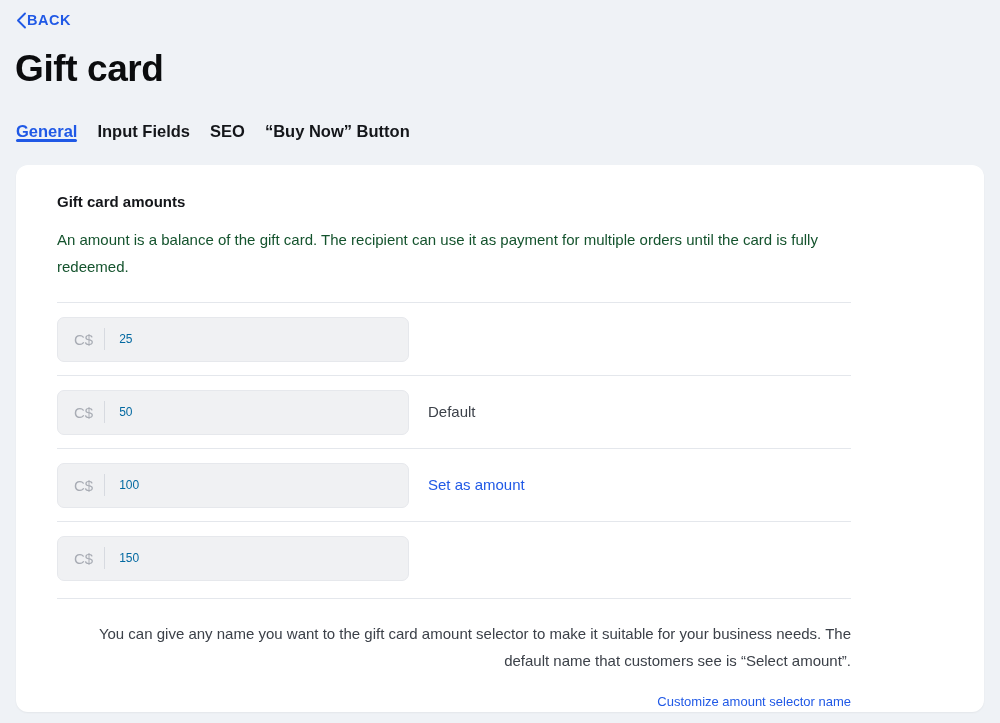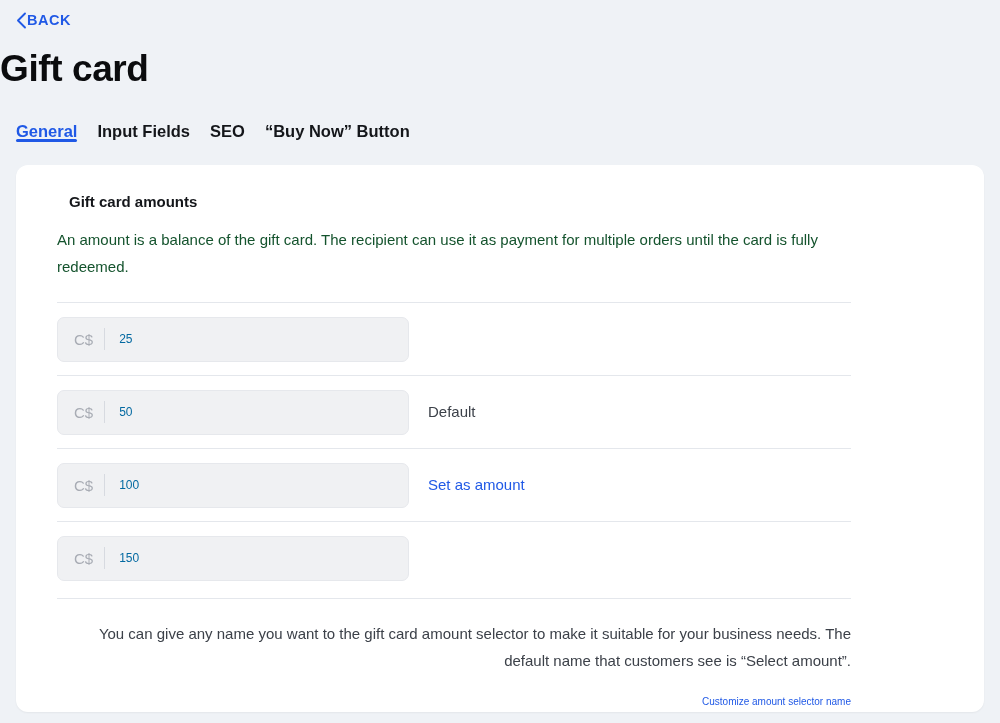--- a/index.html
+++ b/index.html
@@ -35,21 +35,21 @@
   .back-label {
     color: #2059e6;
     font-size: 14.5px;
     font-weight: 700;
     letter-spacing: 0.5px;
   }
 
   
   .page-title {
     position: absolute;
-    left: 0;
+    left: 15px;
     top: 46px;
     font-size: 37px;
     line-height: 46px;
     font-weight: 700;
     color: #0b0c0e;
     letter-spacing: -0.4px;
     margin: 0;
   }
 
   
@@ -99,21 +99,21 @@
 
   .card-inner {
     padding: 27px 42px 0 41px;
   }
 
   .section-title {
     font-size: 15px;
     line-height: 20px;
     font-weight: 700;
     color: #14161a;
-    margin: 0 0 14px 12px;
+    margin: 0 0 14px 0;
   }
 
   .section-desc {
     font-size: 15px;
     line-height: 27px;
     color: #14532d;
     margin: 0;
     max-width: 790px;
   }
 
@@ -193,21 +193,21 @@
   }
   .footer-note {
     font-size: 15px;
     line-height: 27px;
     color: #3c4149;
     margin: 0;
   }
   .footer-link {
     display: inline-block;
     margin-top: 18px;
-    font-size: 10px;
+    font-size: 13px;
     line-height: 20px;
     color: #2059e6;
     text-decoration: none;
     cursor: pointer;
   }
 </style>
 </head>
 <body>
 
 <div class="back-row">

